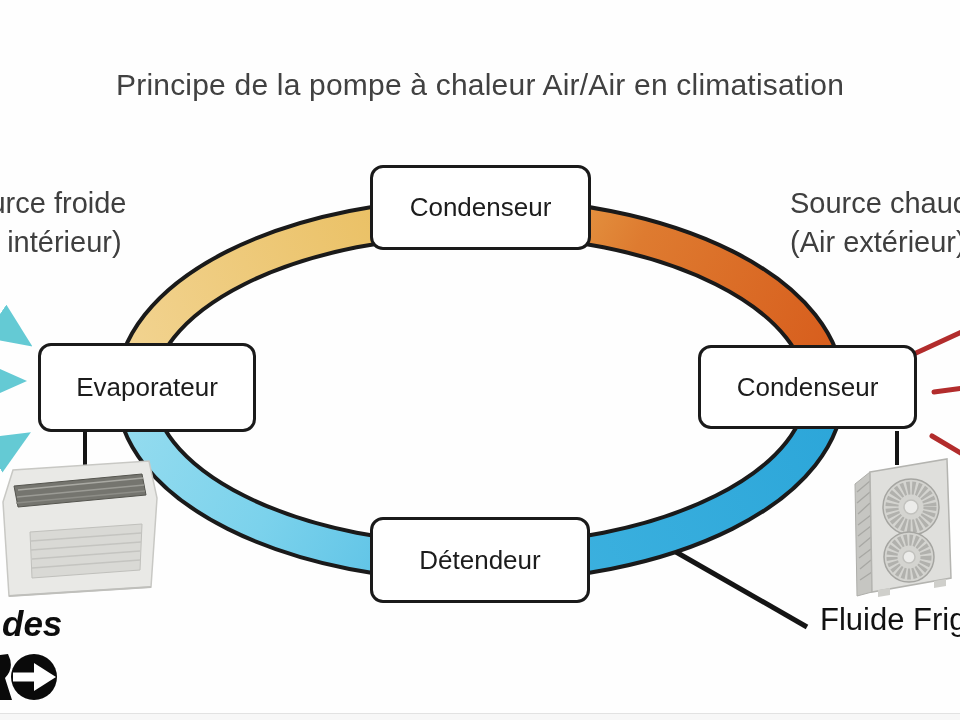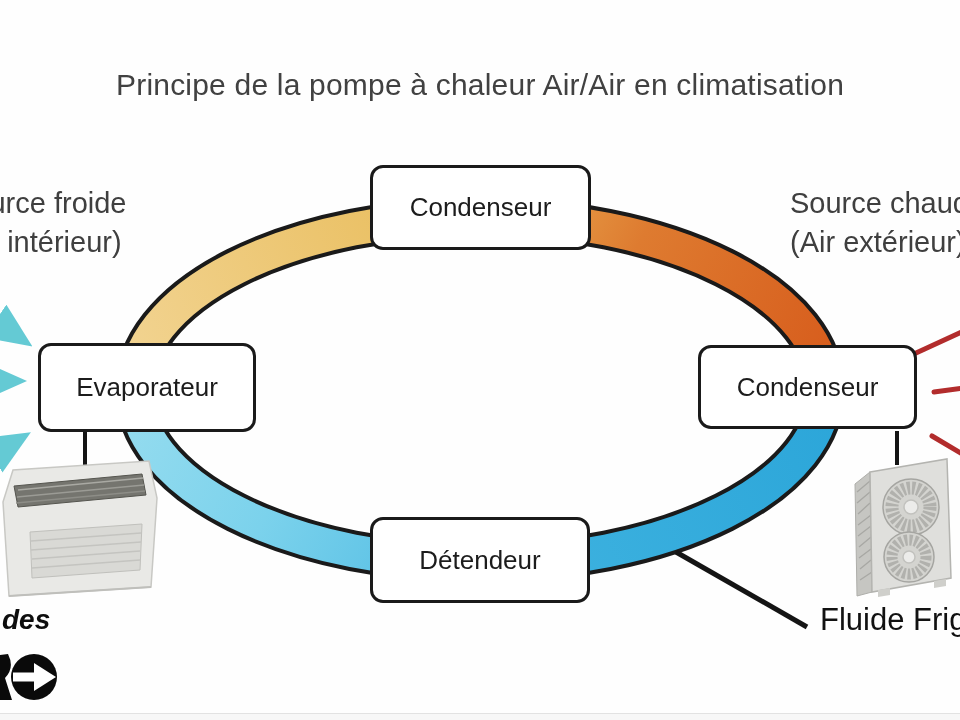--- a/index.html
+++ b/index.html
@@ -27,21 +27,21 @@
     position:absolute;z-index:2;font-size:29px;color:#3f3f3f;line-height:39px;
     white-space:nowrap;
   }
   .cold-label{left:-46px;top:184px;}
   .hot-label{left:790px;top:184px;}
   .refrigerant-label{
     position:absolute;left:820px;top:602px;z-index:2;font-size:31px;
     color:#111;white-space:nowrap;
   }
   .logo-text{
-    position:absolute;left:2px;top:604px;z-index:2;font-size:28px;
+    position:absolute;left:2px;top:604px;z-index:2;font-size:35px;
     font-weight:700;font-style:italic;color:#0d0d0d;
   }
   .bottom-strip{
     position:absolute;left:0;top:713px;width:960px;height:7px;z-index:4;
     background:#f7f7f7;border-top:1px solid #e2e2e2;
   }
 </style>
 </head>
 <body>
 

